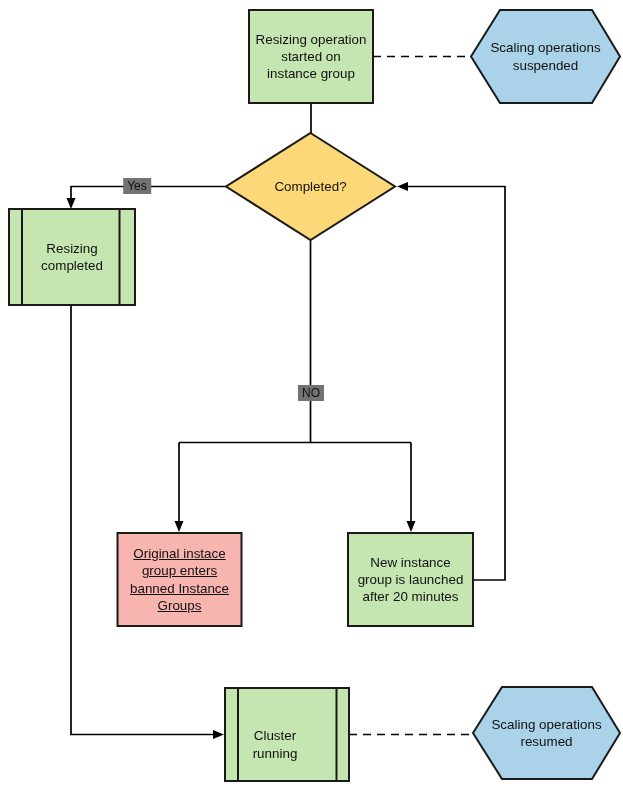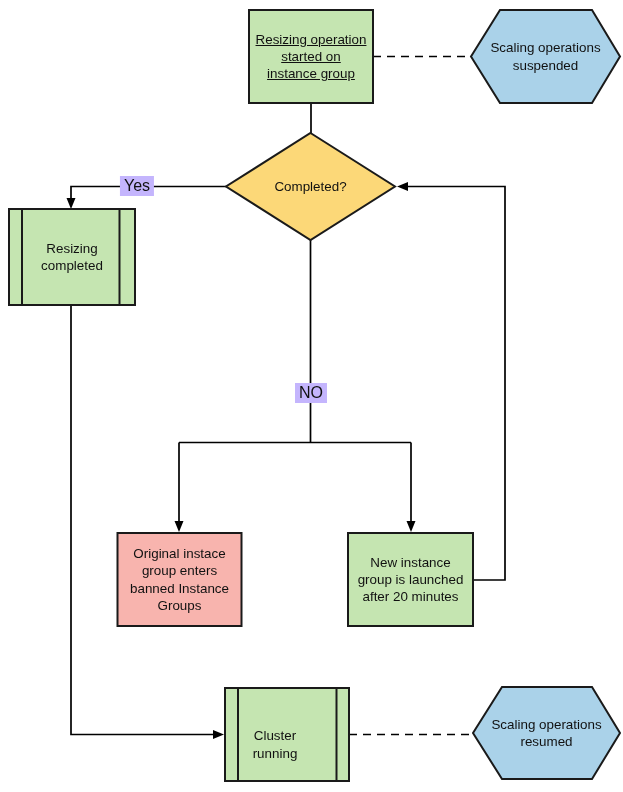--- a/index.html
+++ b/index.html
@@ -43,23 +43,23 @@
     justify-content: center;
     text-align: center;
     white-space: pre-line;
     font-size: 13.4px;
     line-height: 1.28;
     color: #111111;
     pointer-events: none;
   }
   .edge-label {
     position: absolute;
-    background: #c4b5fd;
+    background: #737373;
     padding: 1px 4px;
-    font-size: 16px;
+    font-size: 12px;
     color: #111111;
     transform: translate(-50%, -50%);
   }
 </style>
 </head>
 <body>
 
 <div class="canvas">
 
   <svg width="623" height="792" viewBox="0 0 623 792">
@@ -94,33 +94,33 @@
 
     <rect class="shape" x="348" y="533" width="125" height="93" style="fill: rgb(197, 229, 177);"></rect>
 
     <rect class="shape" x="225" y="688" width="124" height="93" style="fill: rgb(197, 229, 177);"></rect>
     <line class="bar" x1="238" y1="688" x2="238" y2="781"></line>
     <line class="bar" x1="336.5" y1="688" x2="336.5" y2="781"></line>
 
     <polygon class="shape" points="473,733 502,687 592,687 620,733 592,779 502,779" style="fill: rgb(170, 210, 233);"></polygon>
   </svg>
 
-  <div class="node-label" style="left:249px; top:10px; width:124px; height:93px;text-decoration:underline;">Resizing operation
+  <div class="node-label" style="left:249px; top:10px; width:124px; height:93px;">Resizing operation
 started on
 instance group</div>
 
   <div class="node-label" style="left:471px; top:10px; width:149px; height:93px;">Scaling operations
 suspended</div>
 
   <div class="node-label" style="left:226px; top:133px; width:169px; height:107px;">Completed?</div>
 
   <div class="node-label" style="left:9px; top:209px; width:126px; height:96px;border-radius:22px;">Resizing
 completed</div>
 
-  <div class="node-label" style="left:117px; top:533px; width:125px; height:93px;">Original instace
+  <div class="node-label" style="left:117px; top:533px; width:125px; height:93px;text-decoration:underline;">Original instace
 group enters
 banned Instance
 Groups</div>
 
   <div class="node-label" style="left:348px; top:533px; width:125px; height:93px;">New instance
 group is launched
 after 20 minutes</div>
 
   <div class="node-label" style="left:213px; top:688px; width:124px; height:113px;">Cluster
 running</div>

